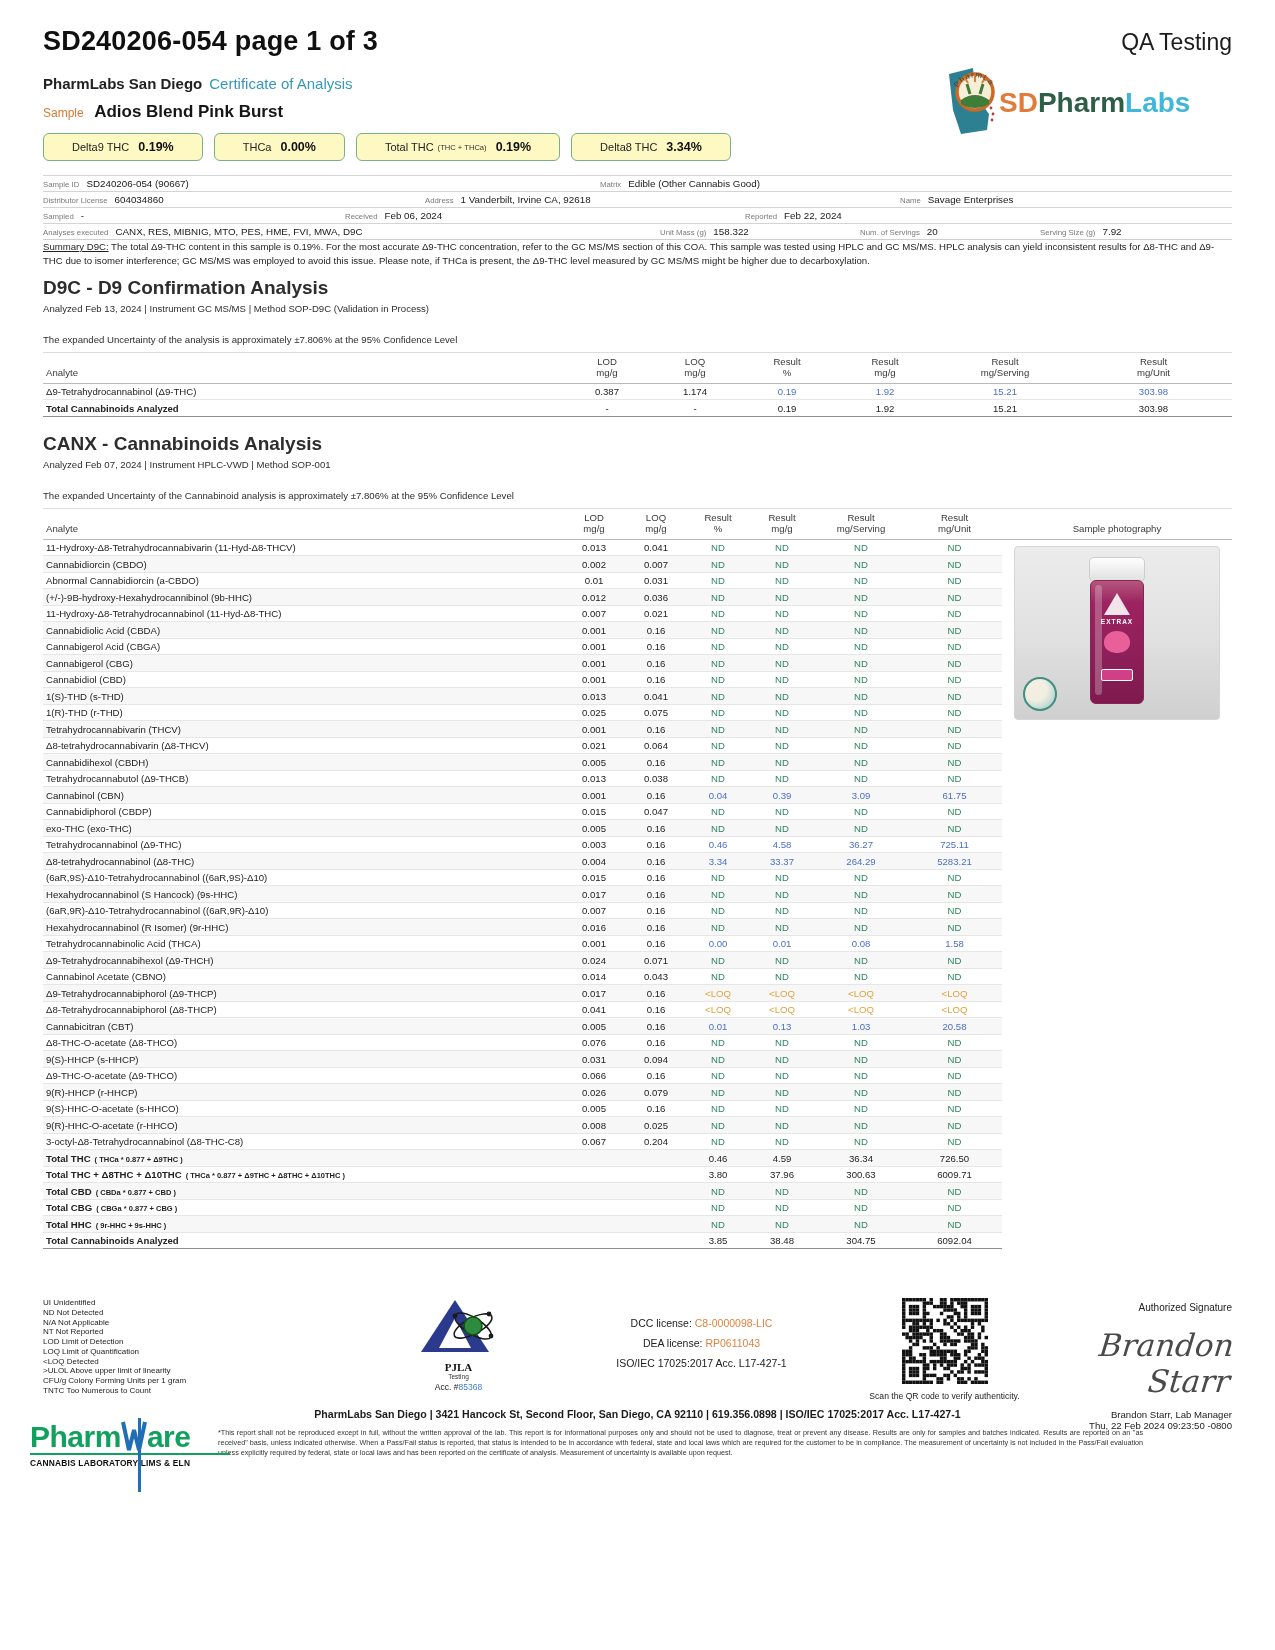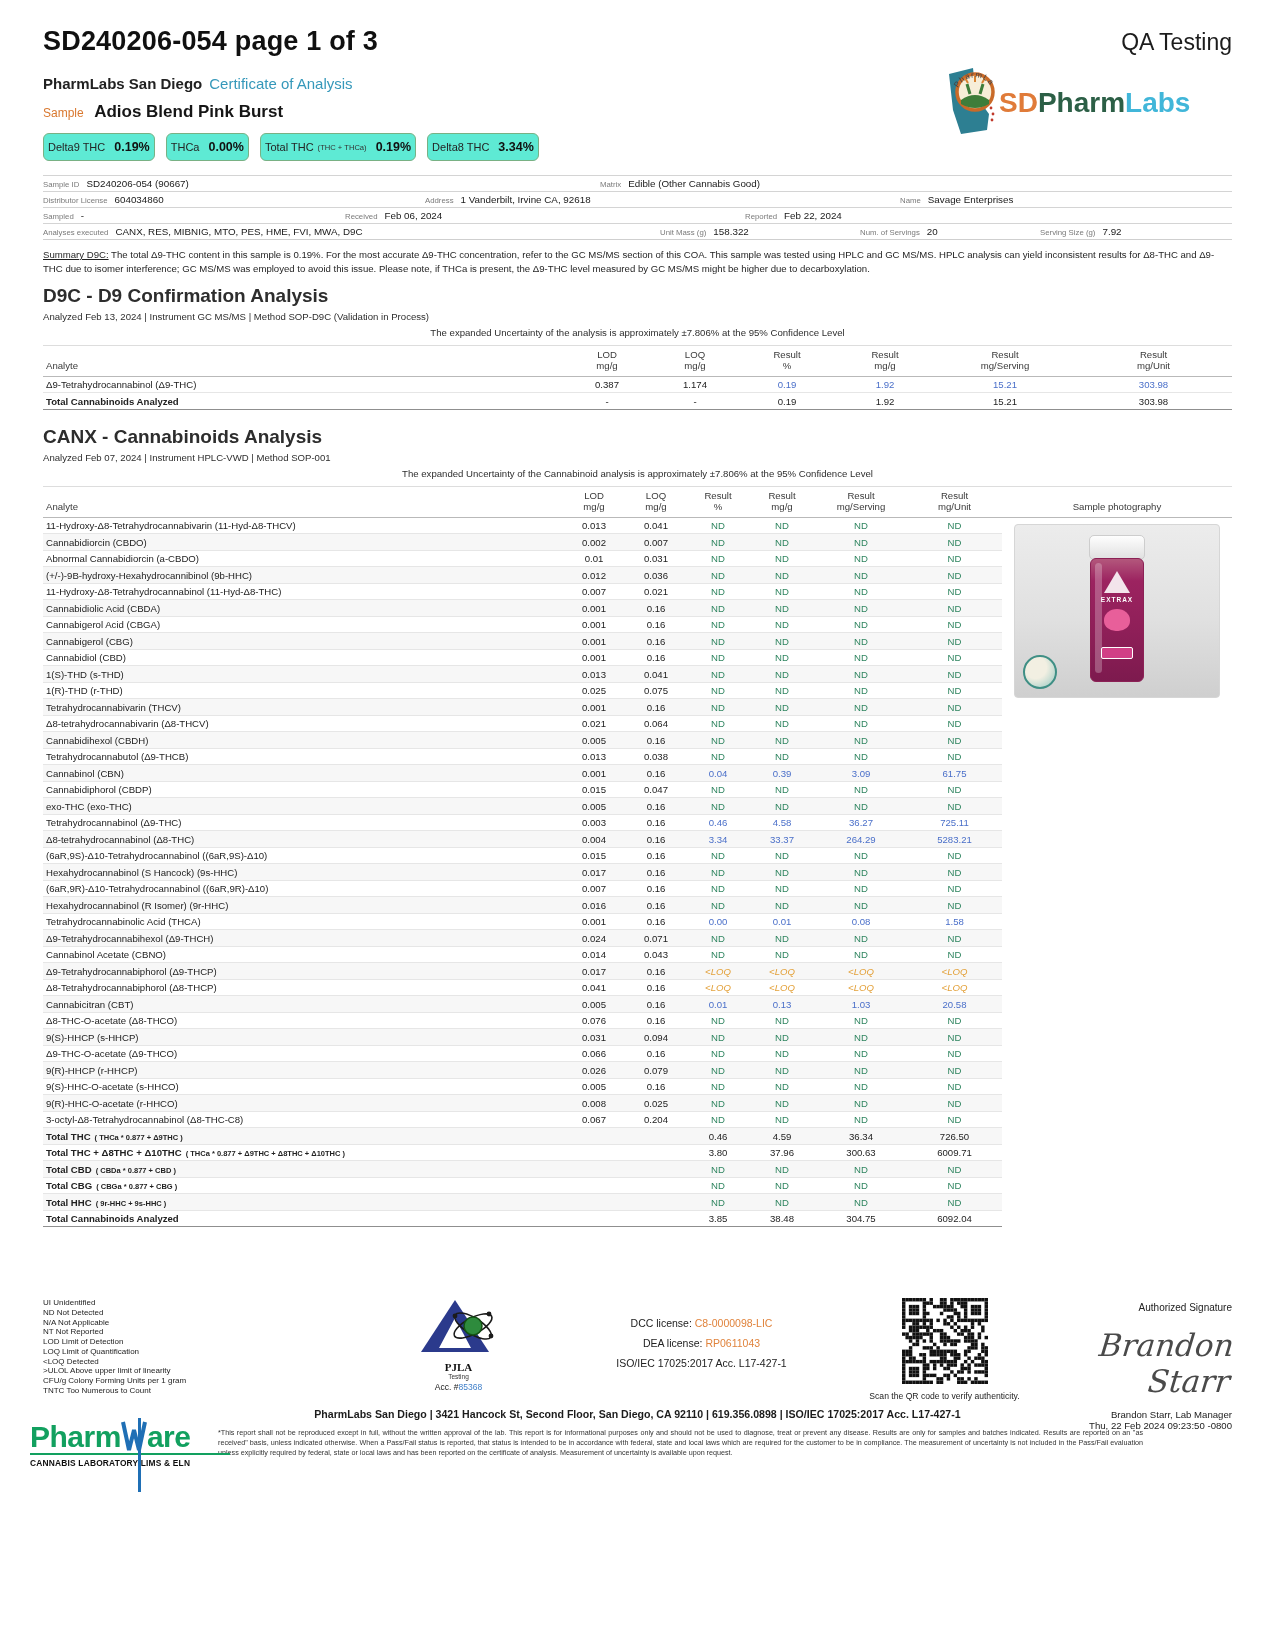--- a/index.html
+++ b/index.html
@@ -14,58 +14,58 @@
   .lab-line{margin-top:18px;font-size:15px;}
   .lab-name{font-weight:700;color:#222;}
   .cert{color:#3598ba;margin-left:7px;}
   .sample-line{margin-top:10px;}
   .sample-lbl{font-size:12px;color:#d9782f;margin-right:6px;}
   .sample-name{font-size:17px;font-weight:700;color:#161616;}
   .brand-logo{position:absolute;top:64px;right:72px;width:270px;height:78px;}
 
   
   .badge-row{margin-top:11px;display:flex;gap:11px;}
-  .badge{display:inline-flex;align-items:center;height:26px;padding:0 4px;background:#5eead4;
+  .badge{display:inline-flex;align-items:center;height:26px;padding:0 28px;background:#fef9c3;
          border:1.5px solid #79b184;border-radius:6px;font-size:11px;color:#242424;}
   .b-sub{font-size:7.6px;margin-left:4px;color:#333;}
   .b-value{font-weight:700;font-size:12.5px;margin-left:9px;color:#111;}
 
   
   .info{margin-top:14px;border-bottom:1px solid #cfcfcf;}
   .irow{display:flex;align-items:center;height:15px;border-top:1px solid #d4d4d4;white-space:nowrap;}
   .pair{display:flex;align-items:baseline;gap:7px;overflow:hidden;}
   .ilbl{font-size:7.8px;color:#7a7a7a;}
   .ival{font-size:9.8px;color:#191919;}
   .irow0 .pair:nth-child(1){width:557px;}
   .irow1 .pair:nth-child(1){width:382px;}
   .irow1 .pair:nth-child(2){width:475px;}
   .irow2 .pair:nth-child(1){width:302px;}
   .irow2 .pair:nth-child(2){width:400px;}
   .irow3 .pair:nth-child(1){width:617px;}
   .irow3 .pair:nth-child(2){width:200px;}
   .irow3 .pair:nth-child(3){width:180px;}
 
-  .summary{margin-top:8px;font-size:9.6px;line-height:1.5;color:#1f1f1f;}
+  .summary{margin-top:0;font-size:9.6px;line-height:1.5;color:#1f1f1f;}
   .sum-label{text-decoration:underline;}
 
   .section-title{margin-top:8px;font-size:19px;font-weight:700;color:#2d2d2d;}
   .meta{margin-top:4px;font-size:9.6px;color:#2e2e2e;}
-  .uncert{margin-top:5px;font-size:9.6px;color:#2e2e2e;text-align:center;}
+  .uncert{margin-top:20px;font-size:9.6px;color:#2e2e2e;}
 
   
   table{width:100%;border-collapse:collapse;table-layout:fixed;margin-top:7px;}
   thead th{border-top:1px solid #ddd;border-bottom:1px solid #b9b9b9;padding:3px 2px 4px;
            font-weight:400;color:#3a3a3a;font-size:9.6px;vertical-align:bottom;text-align:center;}
   thead th:first-child{text-align:left;padding-left:3px;}
   .hl1,.hl2{line-height:1.2;}
   tbody td{height:15.5px;border-bottom:1px solid #e6e6e6;font-size:9.6px;text-align:center;
            color:#222;padding:0 2px;overflow:hidden;white-space:nowrap;}
   td.analyte{text-align:left;padding-left:3px;}
   .canx tbody tr:nth-child(even) td:not(.photo-cell){background:#f7f7f7;}
-  .nd{color:#2f8560;} .blu{color:#4a6fc9;} .loq{color:#e3a13a;font-style:italic;} .dark{color:#1d1d1d;}
+  .nd{color:#2f8560;} .blu{color:#4a6fc9;} .loq{color:#e3a13a;} .dark{color:#1d1d1d;}
   .btotal{font-weight:700;}
   .tname{font-weight:700;}
   .tform{font-size:7.5px;margin-left:4px;font-weight:600;color:#222;}
   tr.tfirst td{border-top:1px solid #bdbdbd;}
   tr.tlast td{border-bottom:1.6px solid #8f8f8f;}
   .d9c tr.dtotal td{border-top:1px solid #bdbdbd;border-bottom:1.6px solid #8f8f8f;}
   td.photo-cell{border-bottom:none;vertical-align:top;background:#fff;}
 
   
   .photo-frame{width:204px;height:172px;border:1px solid #d6d6d6;border-radius:4px;margin:6px auto 0;

